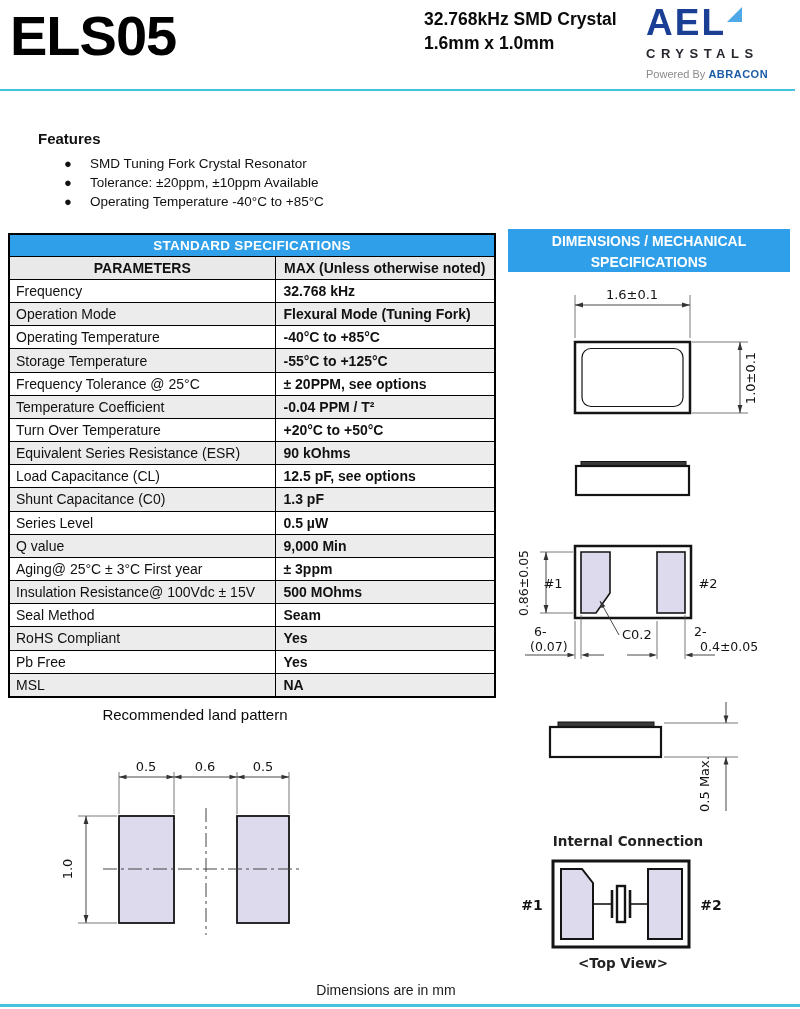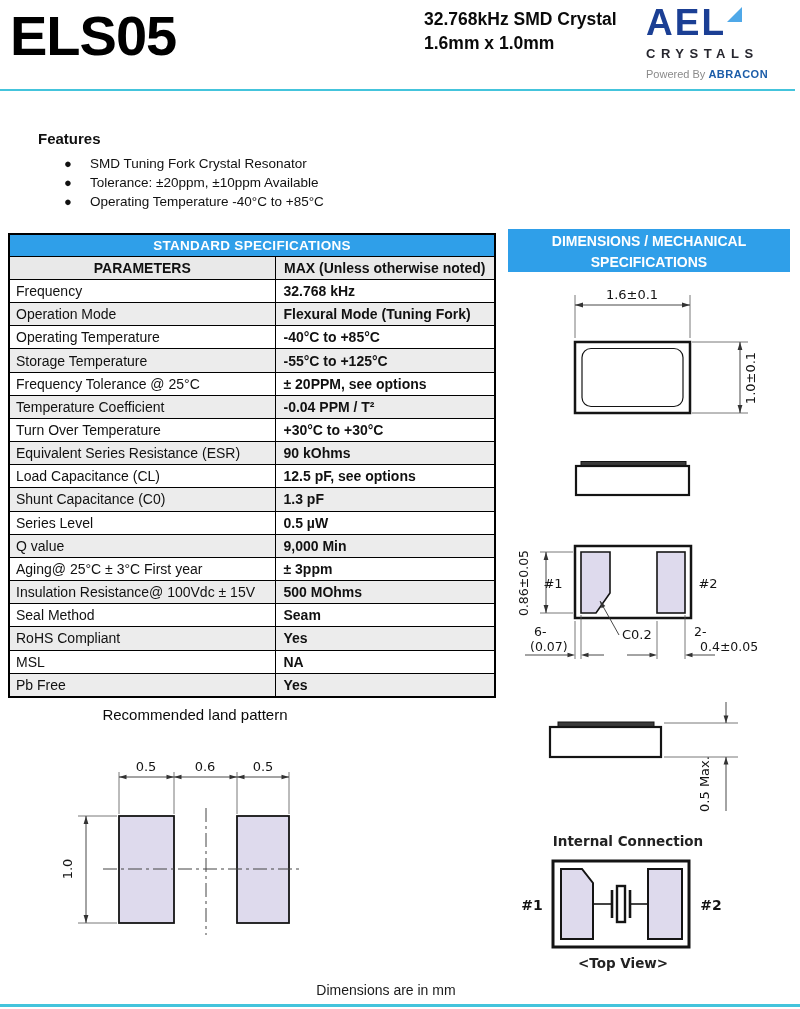--- a/index.html
+++ b/index.html
@@ -127,21 +127,21 @@
         <tr>
         <td class="p">Frequency Tolerance @ 25°C</td>
         <td class="v">± 20PPM, see options</td>
       </tr>
         <tr>
         <td class="p">Temperature Coefficient</td>
         <td class="v">-0.04 PPM / T²</td>
       </tr>
         <tr>
         <td class="p">Turn Over Temperature</td>
-        <td class="v">+30°C to +30°C</td>
+        <td class="v">+20°C to +50°C</td>
       </tr>
         <tr>
         <td class="p">Equivalent Series Resistance (ESR)</td>
         <td class="v">90 kOhms</td>
       </tr>
         <tr>
         <td class="p">Load Capacitance (CL)</td>
         <td class="v">12.5 pF, see options</td>
       </tr>
         <tr>
@@ -166,26 +166,26 @@
       </tr>
         <tr>
         <td class="p">Seal Method</td>
         <td class="v">Seam</td>
       </tr>
         <tr>
         <td class="p">RoHS Compliant</td>
         <td class="v">Yes</td>
       </tr>
         <tr>
+        <td class="p">Pb Free</td>
+        <td class="v">Yes</td>
+      </tr>
+        <tr>
         <td class="p">MSL</td>
         <td class="v">NA</td>
-      </tr>
-        <tr>
-        <td class="p">Pb Free</td>
-        <td class="v">Yes</td>
       </tr>
       </tbody>
   </table>
 
   <div class="dim-panel-title">
     <div>DIMENSIONS / MECHANICAL</div>
     <div>SPECIFICATIONS</div>
   </div>
 
   <svg class="right-drawings" width="292" height="712" viewBox="0 0 292 712">

